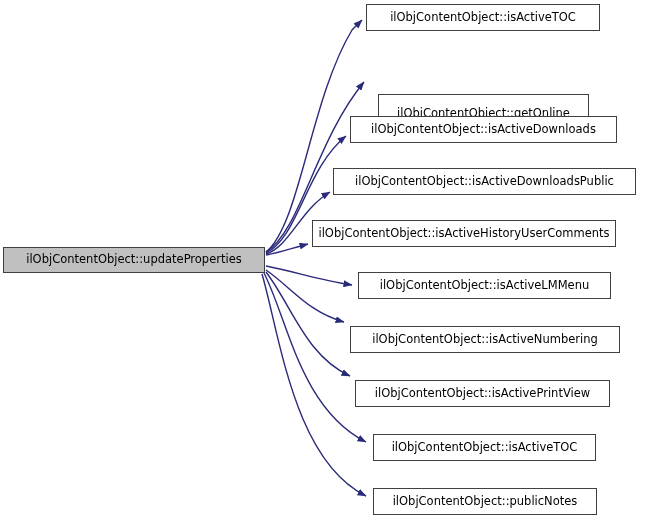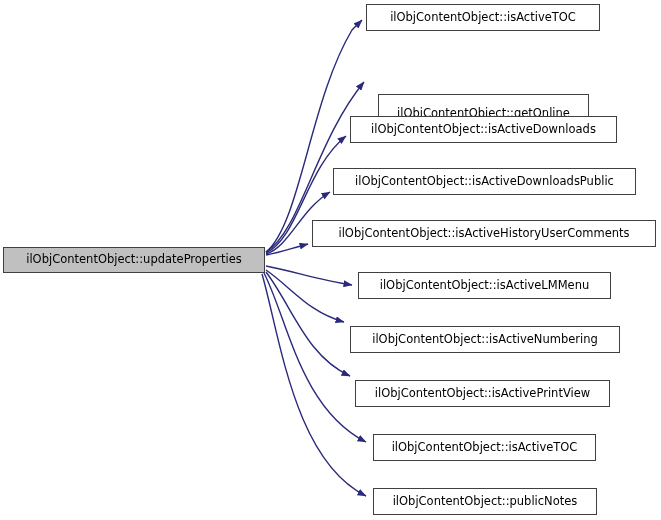--- a/index.html
+++ b/index.html
@@ -82,21 +82,21 @@
       </div>
       <div class="node" style="left: 378px; top: 58px; width: 211px; height: 40px; margin-top: 36px;">
         <span class="node-label">ilObjContentObject::getOnline</span>
       </div>
       <div class="node" style="left: 350px; top: 116px; width: 267px; height: 27px;">
         <span class="node-label">ilObjContentObject::isActiveDownloads</span>
       </div>
       <div class="node" style="left: 333px; top: 168px; width: 303px; height: 27px;">
         <span class="node-label">ilObjContentObject::isActiveDownloadsPublic</span>
       </div>
-      <div class="node" style="left: 312px; top: 220px; width: 344px; height: 27px; text-align: center;">
+      <div class="node" style="left: 312px; top: 220px; width: 304px; height: 27px; text-align: center;">
         <span class="node-label">ilObjContentObject::isActiveHistoryUserComments</span>
       </div>
       <div class="node" style="left: 358px; top: 272px; width: 253px; height: 27px;">
         <span class="node-label">ilObjContentObject::isActiveLMMenu</span>
       </div>
       <div class="node" style="left: 350px; top: 326px; width: 270px; height: 27px;">
         <span class="node-label">ilObjContentObject::isActiveNumbering</span>
       </div>
       <div class="node" style="left: 355px; top: 380px; width: 255px; height: 27px;">
         <span class="node-label">ilObjContentObject::isActivePrintView</span>

